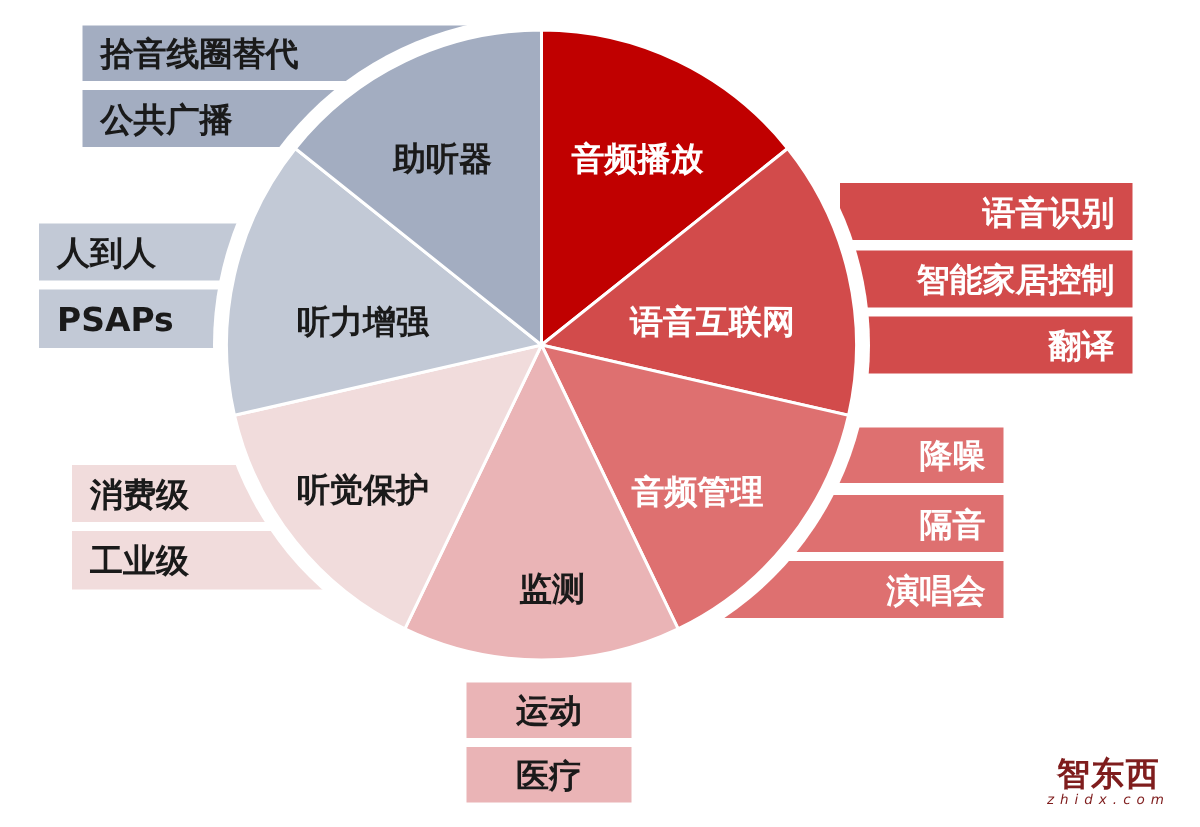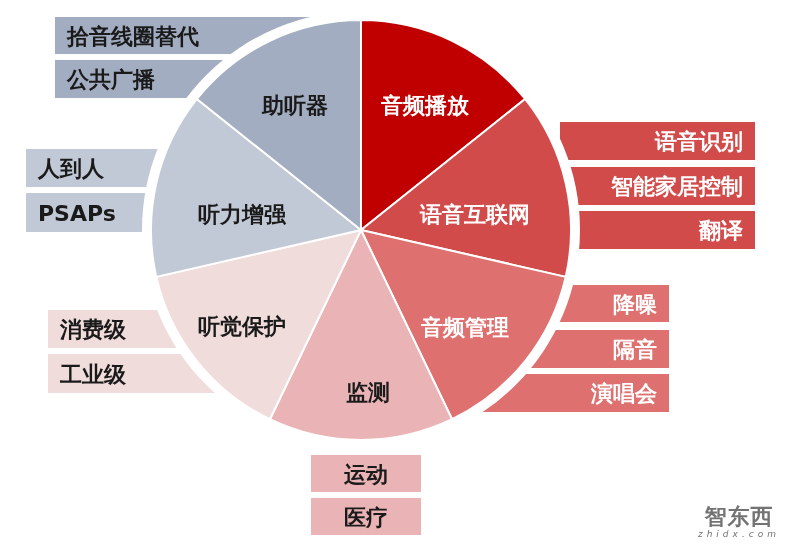--- a/index.html
+++ b/index.html
@@ -1,19 +1,19 @@
 <!DOCTYPE html>
 <html><head>
 <meta charset="utf-8">
 <style>
   html, body { margin: 0; padding: 0; background: #ffffff; }
   body { width: 800px; height: 551px; position: relative; overflow: hidden; font-family: "DejaVu Sans", "Liberation Sans", sans-serif; }
   #diagram { position: absolute; left: 0; top: 0; width: 800px; height: 551px; }
   .lbl { font-family: "DejaVu Sans", "Liberation Sans", sans-serif; font-weight: bold; }
-  .watermark { position: absolute; right: 20px; bottom: 12px; text-align: center; color: #737373; }
+  .watermark { position: absolute; right: 20px; bottom: 12px; text-align: center; color: #7f1d1d; }
   .watermark .wm-main { font-size: 22px; font-weight: bold; letter-spacing: 1px; line-height: 24px; }
   .watermark .wm-sub { font-size: 9px; letter-spacing: 4px; font-style: italic; }
 </style>
 </head>
 <body>
 
 <svg id="diagram" xmlns="http://www.w3.org/2000/svg" width="800" height="551" viewBox="0 0 800 551">
   <g id="boxes-layer">
       <g>
         <rect x="560" y="122" width="195" height="38" fill="#d24b4b"></rect>

